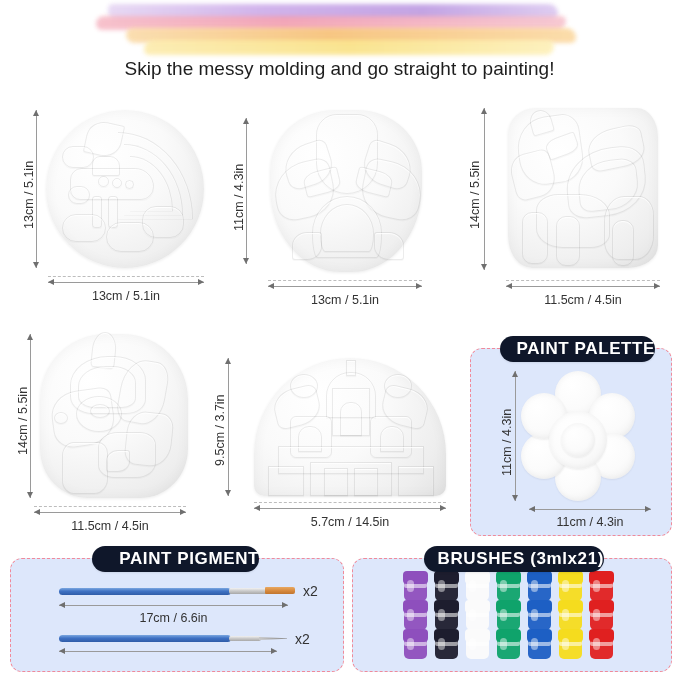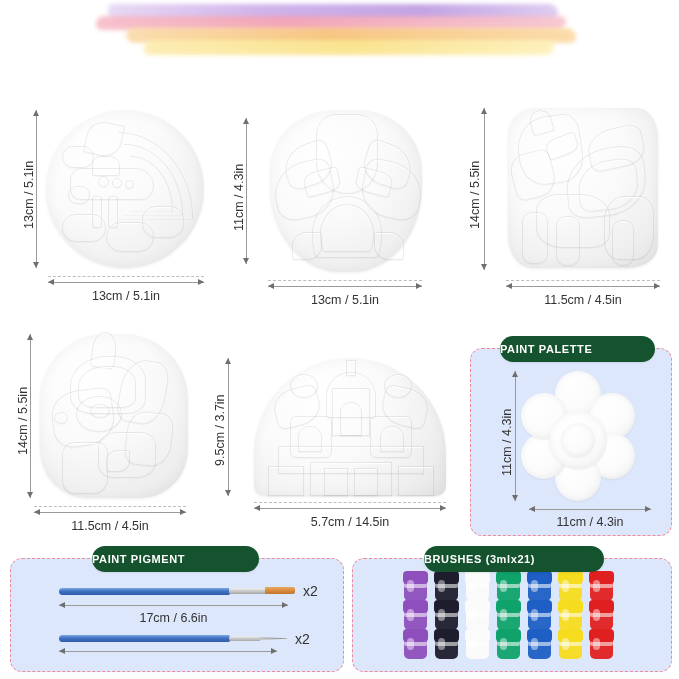--- a/index.html
+++ b/index.html
@@ -49,23 +49,23 @@
     border-right:3.5px solid transparent;}
   .dim-v:before{top:0;border-bottom:6px solid #6f6f6f;}
   .dim-v:after{bottom:0;border-top:6px solid #6f6f6f;}
   .guide-v{position:absolute;width:0;border-left:1px dashed #bdbdbd;}
   .guide-h{position:absolute;height:0;border-top:1px dashed #bdbdbd;}
   .dim-label-h{position:absolute;font-size:12.5px;color:#333;white-space:nowrap;text-align:center;}
   .dim-label-v{position:absolute;font-size:12.5px;color:#333;white-space:nowrap;
     transform:rotate(-90deg);transform-origin:center center;}
   
   .panel{position:absolute;background:#dde7fb;border:1.5px dashed #f08a9a;border-radius:12px;}
-  .panel-badge{position:absolute;background:#14532d;color:#fff;border-radius:16px;
-    font-size:11px;font-weight:bold;letter-spacing:.6px;display:flex;align-items:center;
-    justify-content:flex-start;box-shadow:0 1px 2px rgba(0,0,0,.08);}
+  .panel-badge{position:absolute;background:#0f172a;color:#fff;border-radius:16px;
+    font-size:17px;font-weight:bold;letter-spacing:.6px;display:flex;align-items:center;
+    justify-content:flex-end;box-shadow:0 1px 2px rgba(0,0,0,.08);}
   
   .petal{position:absolute;border-radius:50%;
     background:radial-gradient(circle at 36% 30%,#ffffff 0%,#fbfbfb 55%,#ededed 100%);
     box-shadow:inset 0 0 6px rgba(0,0,0,.05),0 1px 2px rgba(0,0,0,.06);}
   
   .handle{position:absolute;height:7px;border-radius:4px;
     background:linear-gradient(180deg,#7ba7e0 0%,#3f72c4 45%,#2f5ca8 100%);}
   .ferrule{position:absolute;height:6px;border-radius:2px;
     background:linear-gradient(180deg,#f2f2f2 0%,#c9c9c9 50%,#a8a8a8 100%);}
   .bristle-flat{position:absolute;height:7px;border-radius:1px 2px 2px 1px;
@@ -86,20 +86,21 @@
 </head>
 <body>
 
 <div class="header">
   <div class="brush-bg">
     <div class="stroke s1"></div>
     <div class="stroke s2"></div>
     <div class="stroke s3"></div>
     <div class="stroke s4"></div>
   </div>
+  <div class="subtitle">Skip the messy molding and go straight to painting!</div>
 </div>
 
 <div class="stone-cell" style="left:8px;top:104px;width:212px;height:205px;">
   <div class="stone-art" style="left:38px;top:6px;width:158px;height:158px;">
     <div class="stone-body" style="border-radius:50%;"></div>
     <div class="engrave" style="left:40px;top:12px;width:34px;height:32px;border-radius:50% 6% 50% 6%;transform:rotate(12deg);"></div>
     <div class="engrave" style="left:72px;top:22px;width:74px;height:86px;border-radius:0 100% 0 0;border-left:none;border-bottom:none;"></div>
     <div class="engrave" style="left:78px;top:34px;width:58px;height:70px;border-radius:0 100% 0 0;border-left:none;border-bottom:none;"></div>
     <div class="engrave" style="left:84px;top:46px;width:42px;height:54px;border-radius:0 100% 0 0;border-left:none;border-bottom:none;"></div>
     <div class="engrave" style="left:24px;top:58px;width:82px;height:30px;border-radius:16px 26px 18px 14px;"></div>

